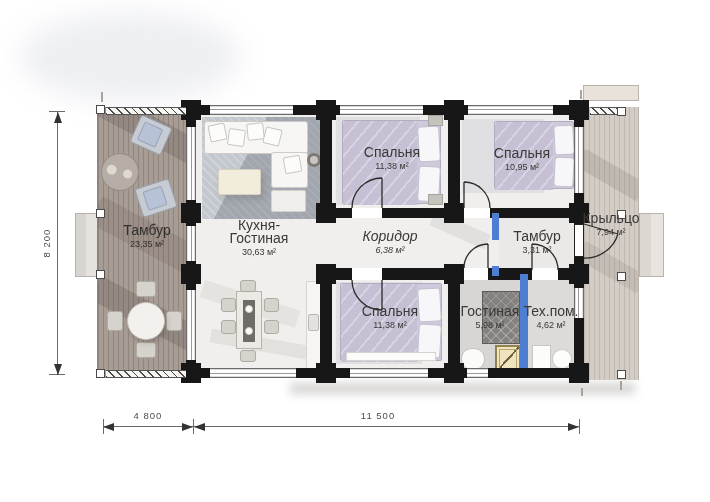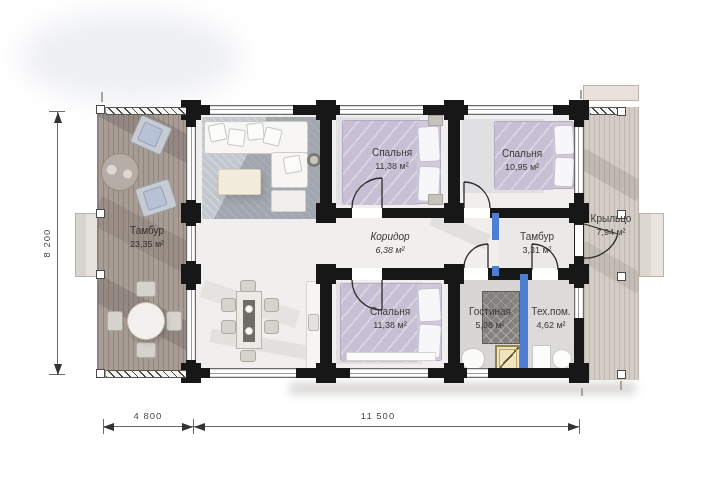--- a/index.html
+++ b/index.html
@@ -22,21 +22,21 @@
   .post{width:9px;height:9px;background:#fff;border:1.5px solid #4a4a4a;}
   .deck-terrace{background-color:#a89d95;
       background-image:repeating-linear-gradient(90deg,rgba(60,50,44,.22) 0,rgba(60,50,44,.22) 1px,transparent 1px,transparent 5px);
       border-left:1px solid #8d837c;overflow:hidden;}
   .deck-porch{background-color:#d4cdc6;
       background-image:repeating-linear-gradient(90deg,rgba(90,78,68,.16) 0,rgba(90,78,68,.16) 1px,transparent 1px,transparent 5px);
       border-right:1px solid #b9b2aa;overflow:hidden;}
   .shadow-stripe{background:rgba(72,62,55,.2);}
   .floor{background:#f0efed;}
   .rlabel{position:absolute;transform:translateX(-50%);text-align:center;color:#3a3938;white-space:nowrap;}
-  .rlabel .nm{font-size:10px;line-height:13px;}
+  .rlabel .nm{font-size:14px;line-height:13px;}
   .rlabel .ar{font-size:9px;margin-top:2px;}
   .dimline{background:#6a6a6a;}
   .dimtxt{position:absolute;font-size:9.5px;color:#4c4c4c;letter-spacing:1px;white-space:nowrap;}
   .arr{width:0;height:0;position:absolute;}
   .furn{position:absolute;box-sizing:border-box;}
   .sofa{background:#f7f6f4;border:1px solid #cfccc7;border-radius:3px;}
   .cushion{position:absolute;width:15px;height:15px;background:#fcfcfb;border:1px solid #c8c5c0;border-radius:2px;}
   .chair{background:#d6d3cc;border:1px solid #aeaba3;border-radius:3px;}
   .bed{background:#cfc9db;border:1px solid #b2abc1;border-radius:2px;}
   .blanket{position:absolute;left:0;top:0;background:#c7c0d5;
@@ -242,20 +242,25 @@
   <div class="abs post" style="left:96px;top:369px;"></div>
   <div class="abs post" style="left:617px;top:107px;"></div>
   <div class="abs post" style="left:617px;top:210px;"></div>
   <div class="abs post" style="left:617px;top:272px;"></div>
   <div class="abs post" style="left:617px;top:370px;"></div>
 
   <div class="rlabel" style="left:147px;top:224px;color:#33312f;">
     <div class="nm">Тамбур</div>
     <div class="ar">23,35 м²</div>
   </div>
+  <div class="rlabel" style="left:259px;top:219px;">
+    <div class="nm">Кухня-</div>
+    <div class="nm">Гостиная</div>
+    <div class="ar">30,63 м²</div>
+  </div>
   <div class="rlabel" style="left:392px;top:146px;">
     <div class="nm">Спальня</div>
     <div class="ar">11,38 м²</div>
   </div>
   <div class="rlabel" style="left:522px;top:147px;">
     <div class="nm">Спальня</div>
     <div class="ar">10,95 м²</div>
   </div>
   <div class="rlabel" style="left:390px;top:305px;">
     <div class="nm">Спальня</div>

